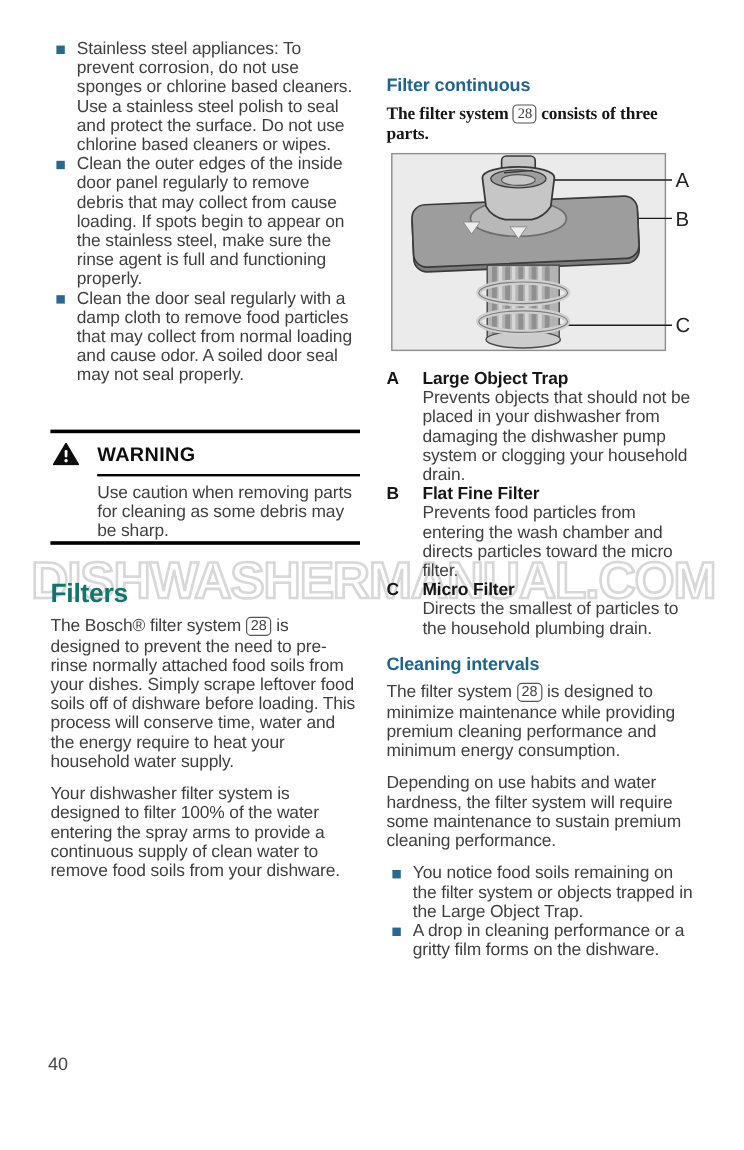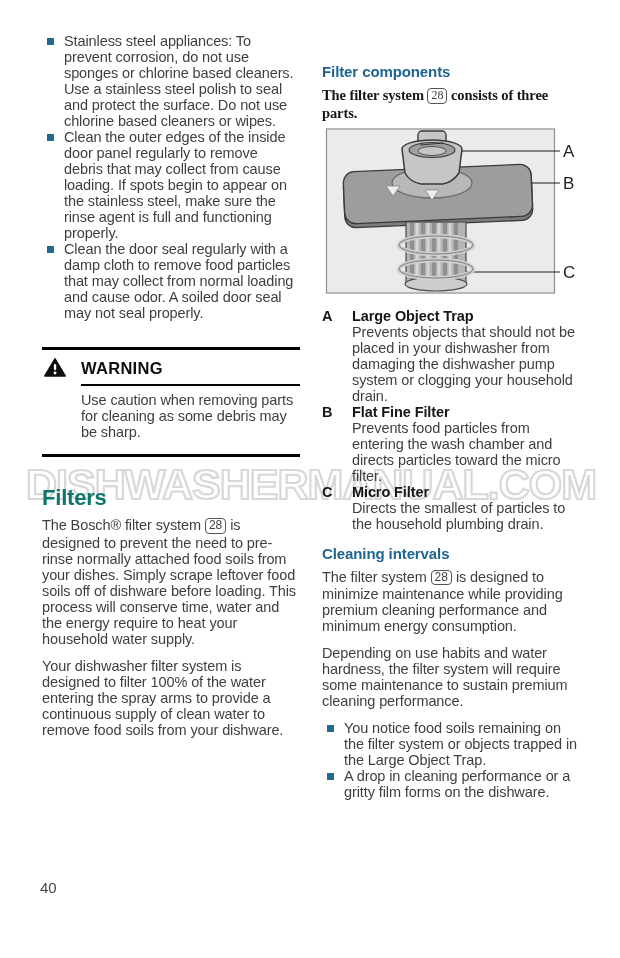--- a/index.html
+++ b/index.html
@@ -12,21 +12,21 @@
   .col-right{left:322px;top:64px;width:258px;}
 
   .page-header{margin:0 0 19px 0;}
   .hdr-lang{font-weight:bold;color:#141414;}
   .hdr-title{color:#333;margin-left:14px;}
 
   .bullet-item{display:flex;}
   .bullet-sq{width:7px;height:7px;background:#27688d;margin:5px 0 0 5px;flex:none;}
   .bullet-text{flex:1;margin-left:10px;}
 
-  .warning-box{border-top:3px solid #000;border-bottom:3px solid #000;margin-top:26px;padding:8px 0 14px 0;}
+  .warning-box{border-top:3px solid #000;border-bottom:3px solid #000;margin-top:37px;padding:8px 0 0 0;}
   .warning-head{display:flex;align-items:center;}
   .warning-icon{width:22px;margin-left:2px;flex:none;}
   .warning-title{font-size:16.5px;font-weight:bold;color:#0e0e0e;margin-left:15px;letter-spacing:0.3px;}
   .warning-rule{border-top:2px solid #000;margin:7px 0 6px 39px;}
   .warning-text{margin:0 0 0 39px;}
 
   .filters-heading{font-size:22px;line-height:21px;font-weight:bold;color:#0f766e;margin:30px 0 9px 0;letter-spacing:-0.2px;}
   .sub-heading{font-size:15px;line-height:16px;font-weight:bold;color:#1e648f;margin:0 0 7px 0;}
 
   p.body{margin:0 0 11px 0;}
@@ -91,21 +91,21 @@
   <div class="filters-heading">Filters</div>
 
   <p class="body"><span>The Bosch® filter system </span><span class="ref">28</span><span> is designed to prevent the need to pre-rinse normally attached food soils from your dishes. Simply scrape leftover food soils off of dishware before loading. This process will conserve time, water and the energy require to heat your household water supply.</span></p>
 
   <p class="body last">Your dishwasher filter system is designed to filter 100% of the water entering the spray arms to provide a continuous supply of clean water to remove food soils from your dishware.</p>
 
 </div>
 
 <div class="col col-right layer">
 
-  <div class="sub-heading">Filter components</div>
+  <div class="sub-heading">Filter continuous</div>
 
   <p class="lead"><span>The filter system </span><span class="ref">28</span><span> consists of three parts.</span></p>
 
   <div class="figure">
     <svg width="258" height="168" viewBox="0 0 258 168">
 
       <rect x="4.5" y="1" width="228" height="164" fill="#ebebeb" stroke="#8f8f8f" stroke-width="1.2"></rect>
 
       <path d="M132 23 H 238" stroke="#1c1c1c" stroke-width="1.2" fill="none"></path>
       <path d="M188 55 H 238" stroke="#1c1c1c" stroke-width="1.2" fill="none"></path>

